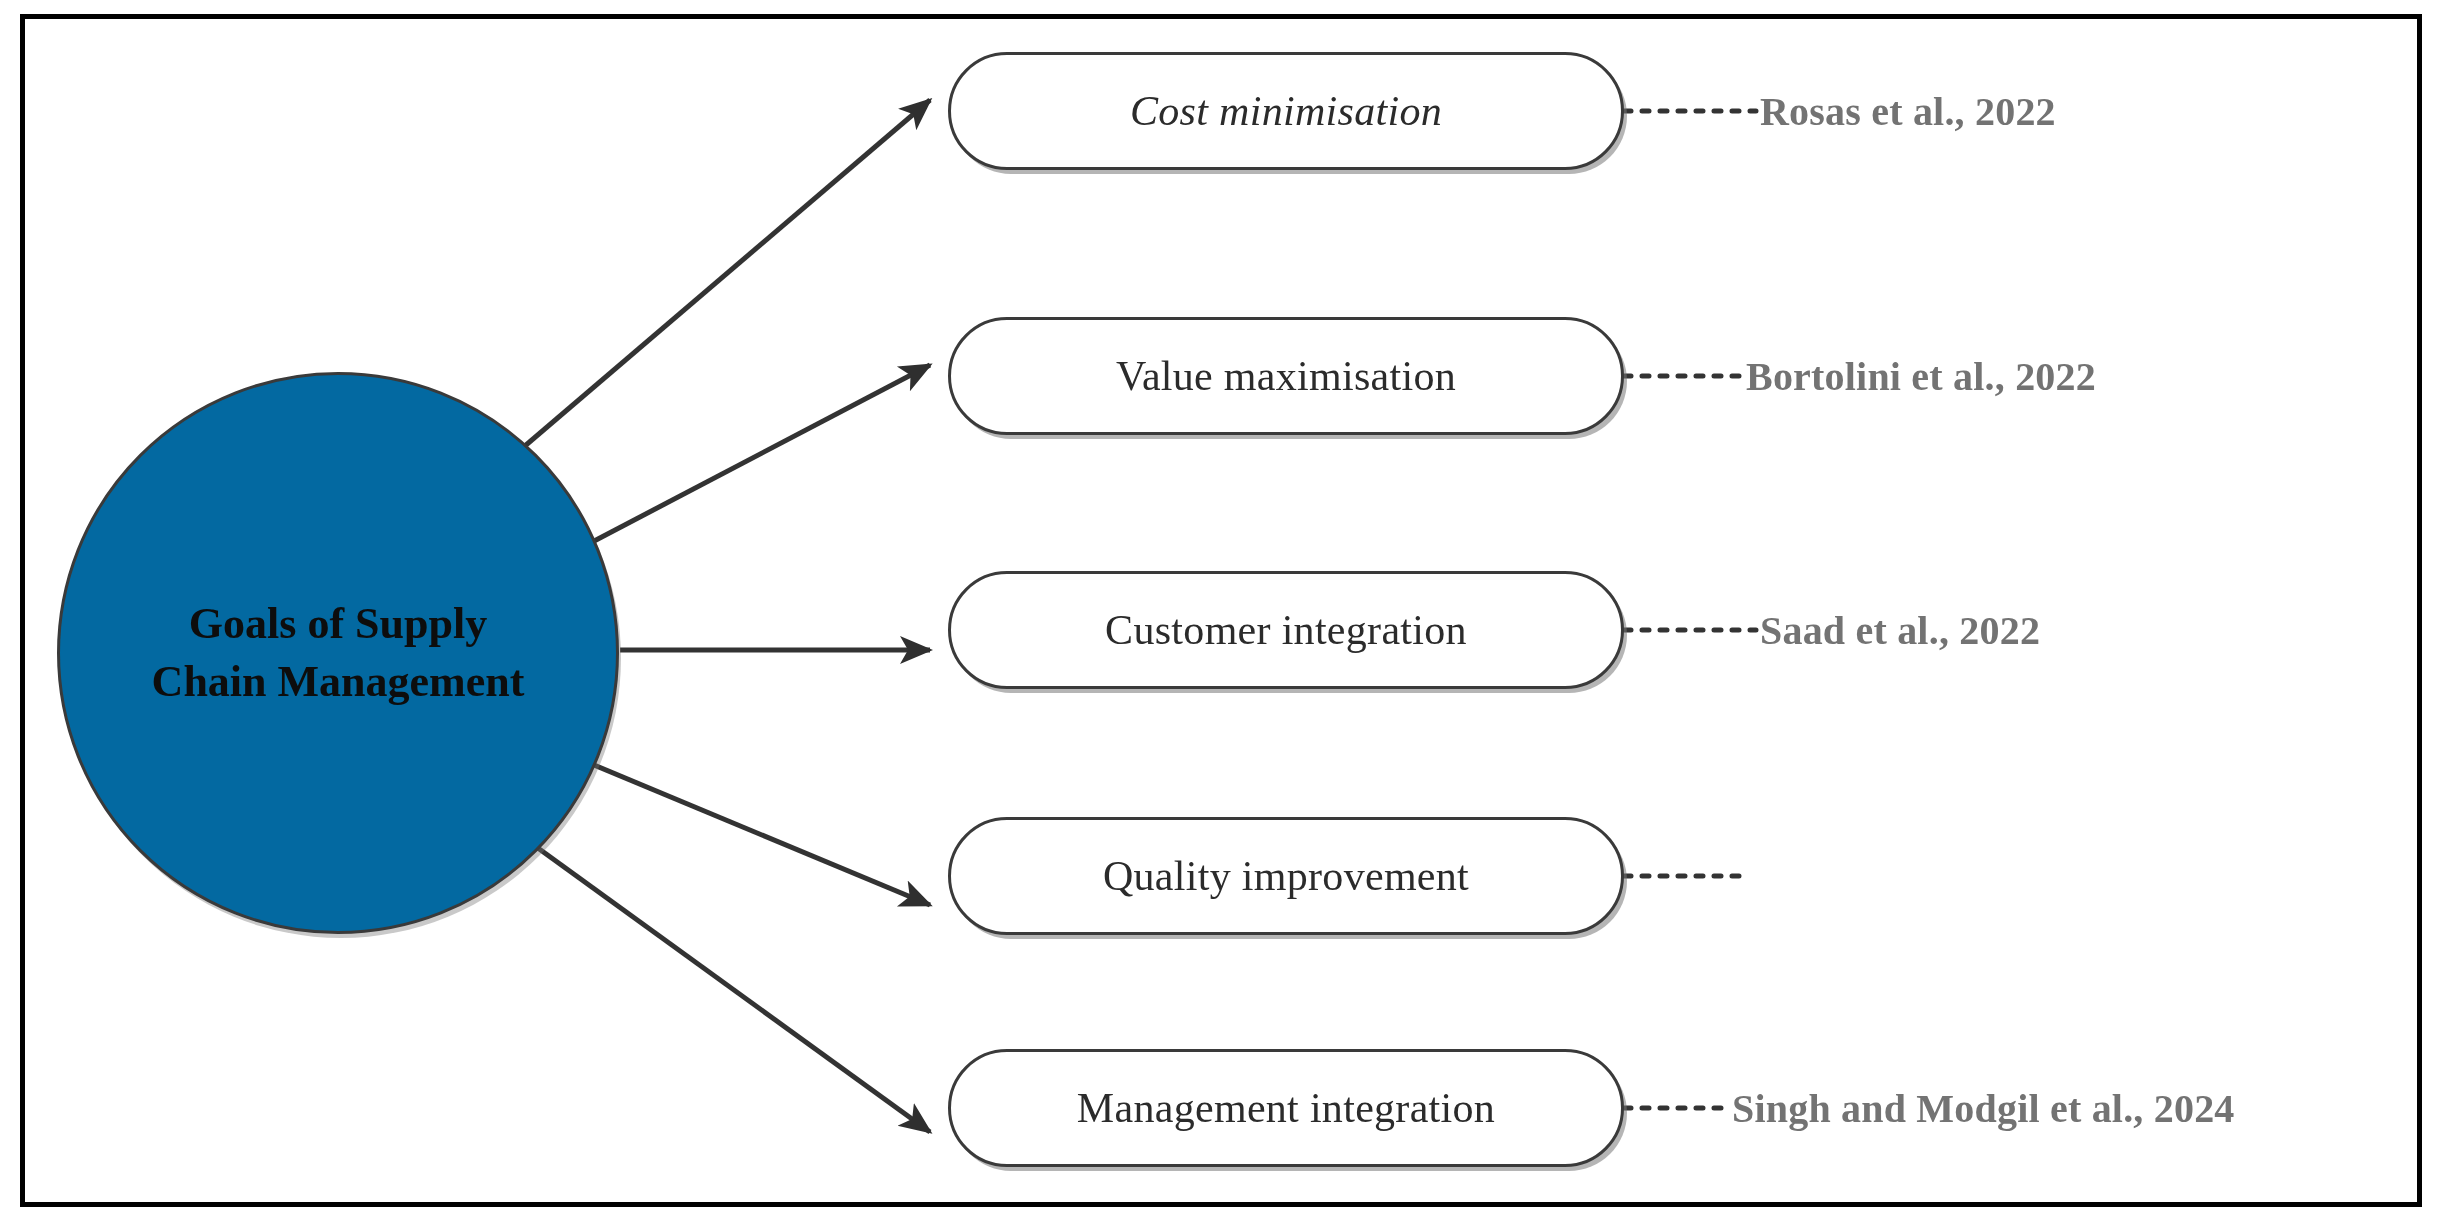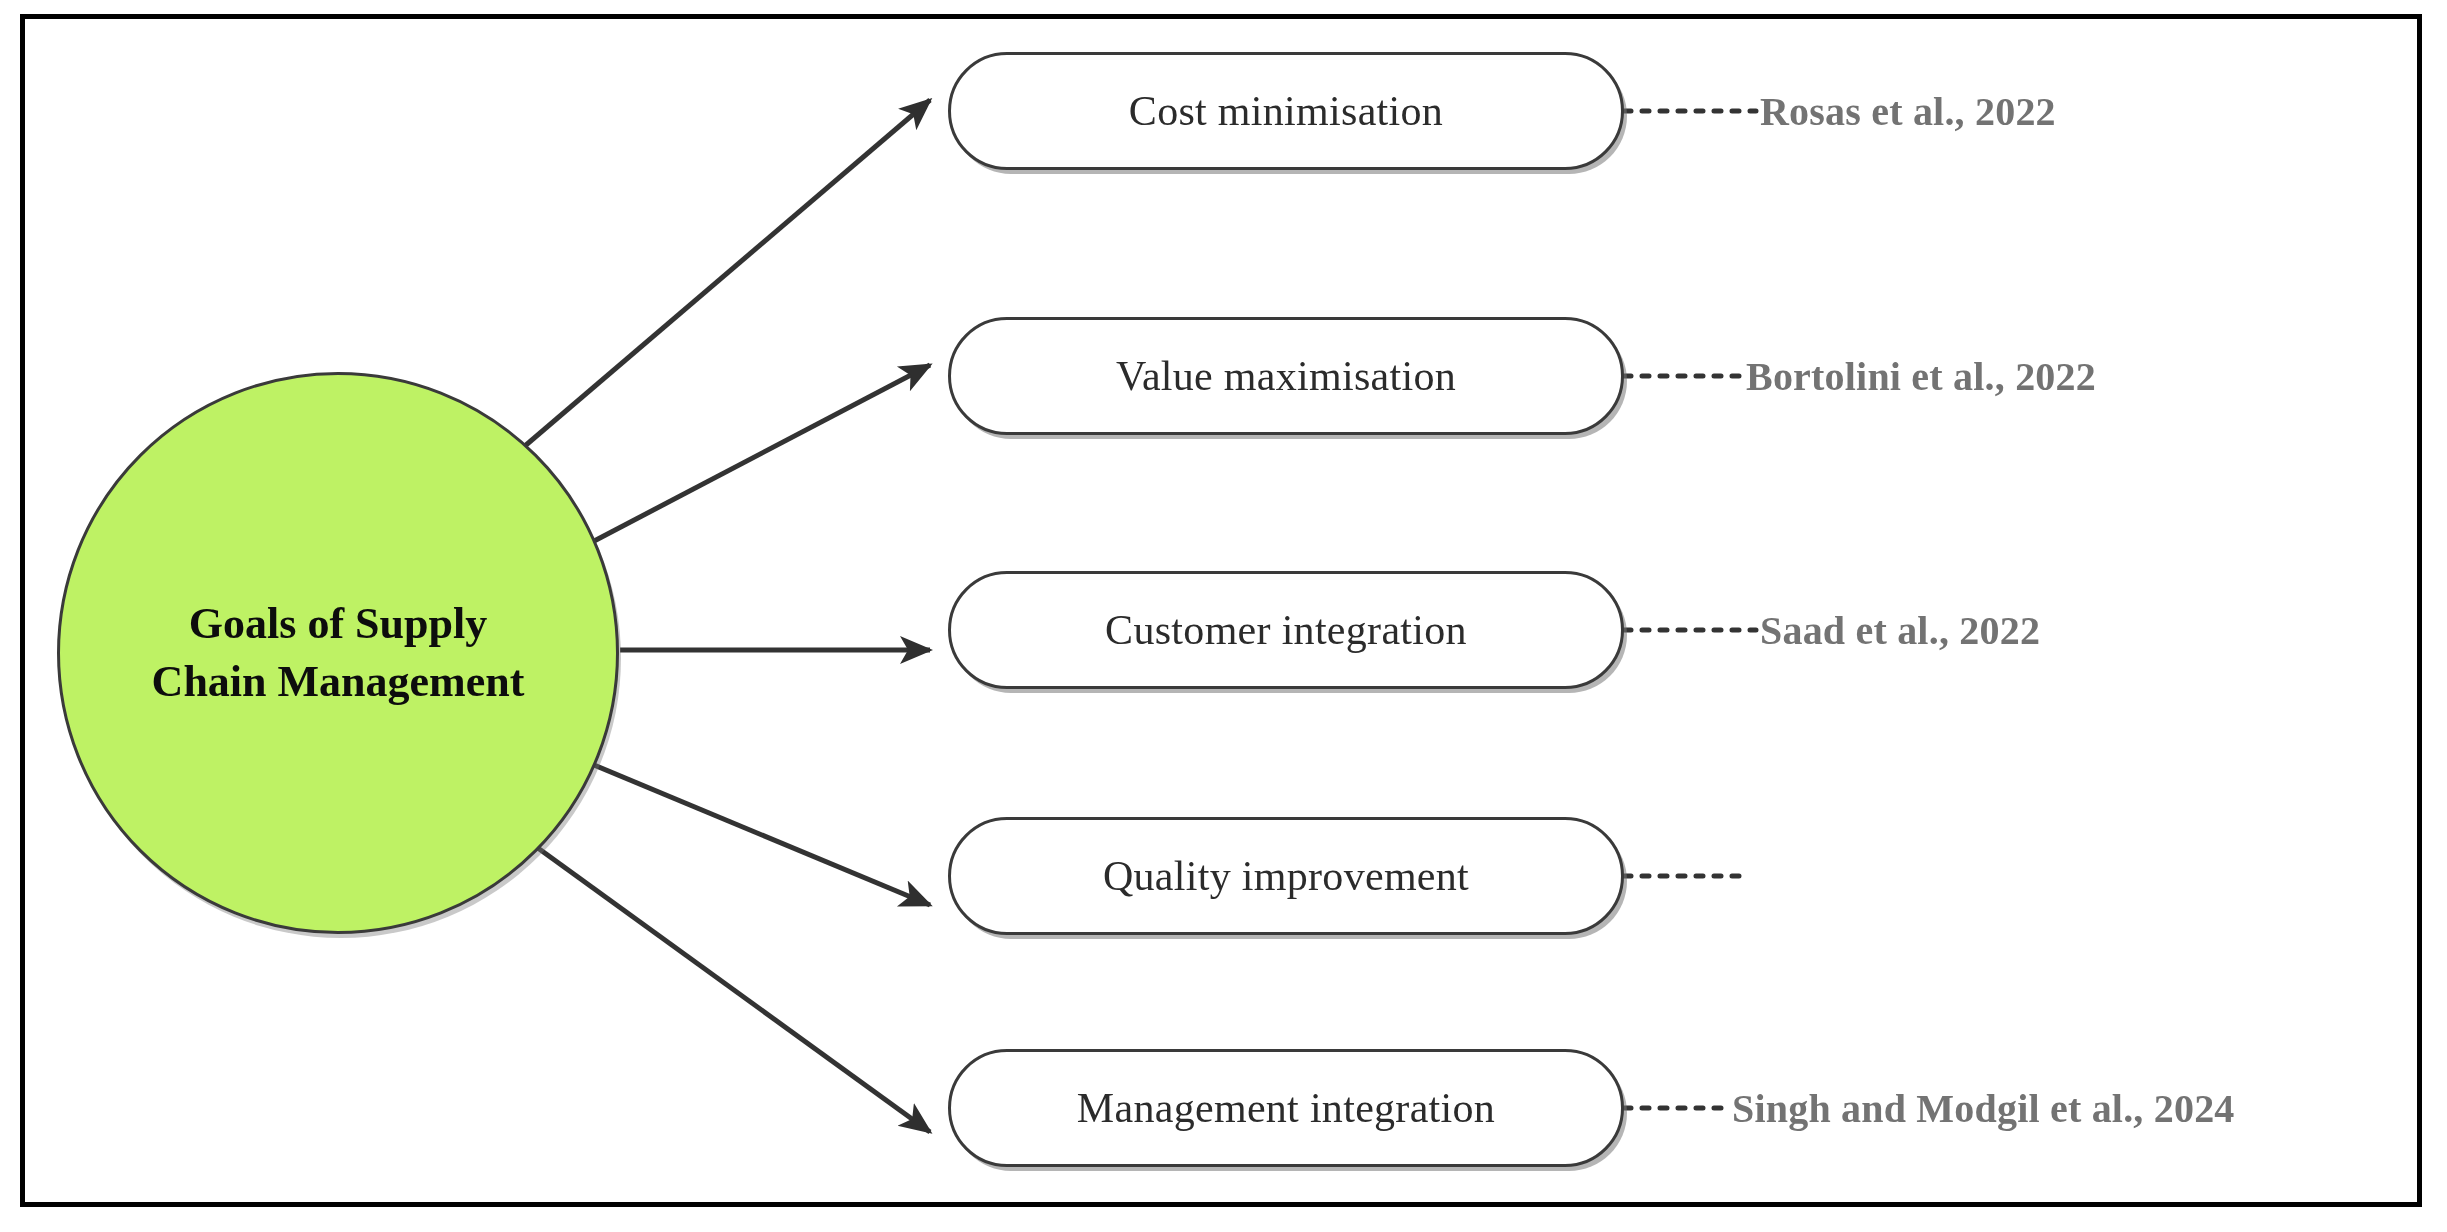--- a/index.html
+++ b/index.html
@@ -63,21 +63,21 @@
     letter-spacing: 0.2px;
   }
   .center-circle {
     position: absolute;
     left: 57px;
     top: 372px;
     width: 562px;
     height: 562px;
     border: 3px solid #3a3a3a;
     border-radius: 50%;
-    background: #bef264;
+    background: #0369a1;
     box-sizing: border-box;
     display: flex;
     align-items: center;
     justify-content: center;
     flex-direction: column;
     box-shadow: 3px 5px 0 -1px rgba(120,120,120,0.4);
   }
   .center-label {
     font-family: "Liberation Serif", "DejaVu Serif", serif;
     font-weight: bold;
@@ -119,21 +119,21 @@
     </g>
   </svg>
 
   <div class="center-circle">
     <div class="center-label">
       <span>Goals of Supply</span><br>
       <span>Chain Management</span>
     </div>
   </div>
 
-  <div class="node-box" style="left:948px; top:52px; width:676px; height:118px;">
+  <div class="node-box" style="left:948px; top:52px; width:676px; height:118px;font-style:italic;">
     <span class="node-label">Cost minimisation</span>
   </div>
   <div class="node-box" style="left:948px; top:317px; width:676px; height:118px;justify-content:center;">
     <span class="node-label">Value maximisation</span>
   </div>
   <div class="node-box" style="left:948px; top:571px; width:676px; height:118px;">
     <span class="node-label">Customer integration</span>
   </div>
   <div class="node-box" style="left:948px; top:817px; width:676px; height:118px;">
     <span class="node-label">Quality improvement</span>

